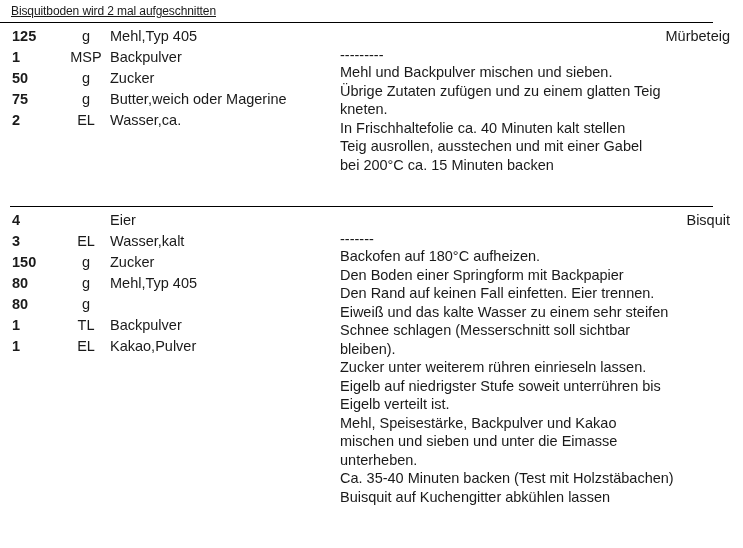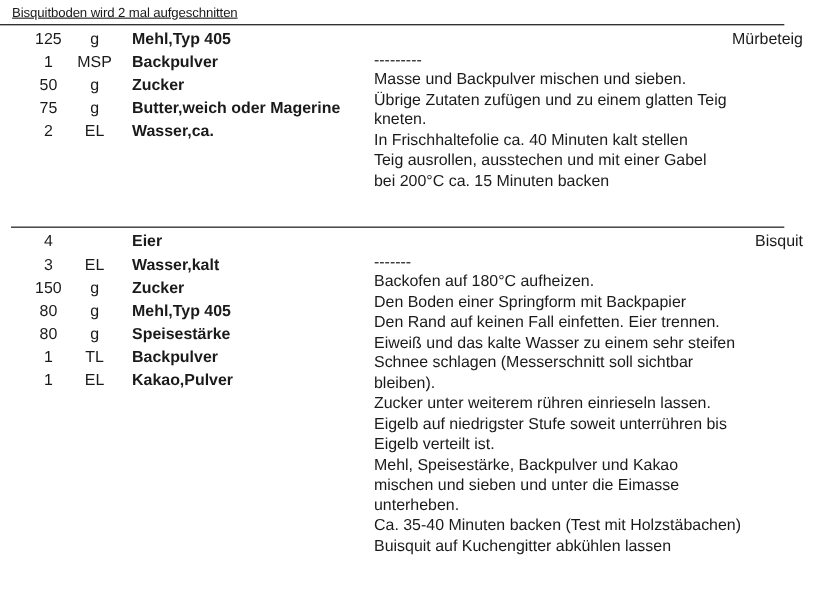--- a/index.html
+++ b/index.html
@@ -47,36 +47,35 @@
       width: 330px;
     }
     .ing-row {
       position: relative;
       height: 21px;
       font-size: 14.5px;
       line-height: 21px;
     }
     .ing-qty {
       position: absolute;
-      left: 24px;
+      left: 12px;
       width: 40px;
-      text-align: center;
+      font-weight: bold;
     }
     .ing-unit {
       position: absolute;
       left: 66px;
       width 40px;
       width: 40px;
       text-align: center;
     }
     .ing-name {
       position: absolute;
-      left: 120px;
+      left: 110px;
       white-space: nowrap;
-      font-weight: bold;
     }
 
     .instructions {
       position: absolute;
       left: 340px;
       top: 0;
       width: 390px;
       font-size: 14.5px;
     }
     .instr-title {
@@ -126,21 +125,21 @@
     <div class="ing-row">
       <span class="ing-qty">2</span>
       <span class="ing-unit">EL</span>
       <span class="ing-name">Wasser,ca.</span>
     </div>
   </div>
 
   <div class="instructions">
     <div class="instr-title">Mürbeteig</div>
     <div class="instr-sep">---------</div>
-    <div class="instr-line">Masse und Backpulver mischen und sieben.</div>
+    <div class="instr-line">Mehl und Backpulver mischen und sieben.</div>
     <div class="instr-line">Übrige Zutaten zufügen und zu einem glatten Teig</div>
     <div class="instr-line">kneten.</div>
     <div class="instr-line">In Frischhaltefolie ca. 40 Minuten kalt stellen</div>
     <div class="instr-line">Teig ausrollen, ausstechen und mit einer Gabel</div>
     <div class="instr-line">bei 200°C ca. 15 Minuten backen</div>
   </div>
 </div>
 
 <div class="rule mid"></div>
 
@@ -162,21 +161,20 @@
       <span class="ing-name">Zucker</span>
     </div>
     <div class="ing-row">
       <span class="ing-qty">80</span>
       <span class="ing-unit">g</span>
       <span class="ing-name">Mehl,Typ 405</span>
     </div>
     <div class="ing-row">
       <span class="ing-qty">80</span>
       <span class="ing-unit">g</span>
-      <span class="ing-name">Speisestärke</span>
     </div>
     <div class="ing-row">
       <span class="ing-qty">1</span>
       <span class="ing-unit">TL</span>
       <span class="ing-name">Backpulver</span>
     </div>
     <div class="ing-row">
       <span class="ing-qty">1</span>
       <span class="ing-unit">EL</span>
       <span class="ing-name">Kakao,Pulver</span>

